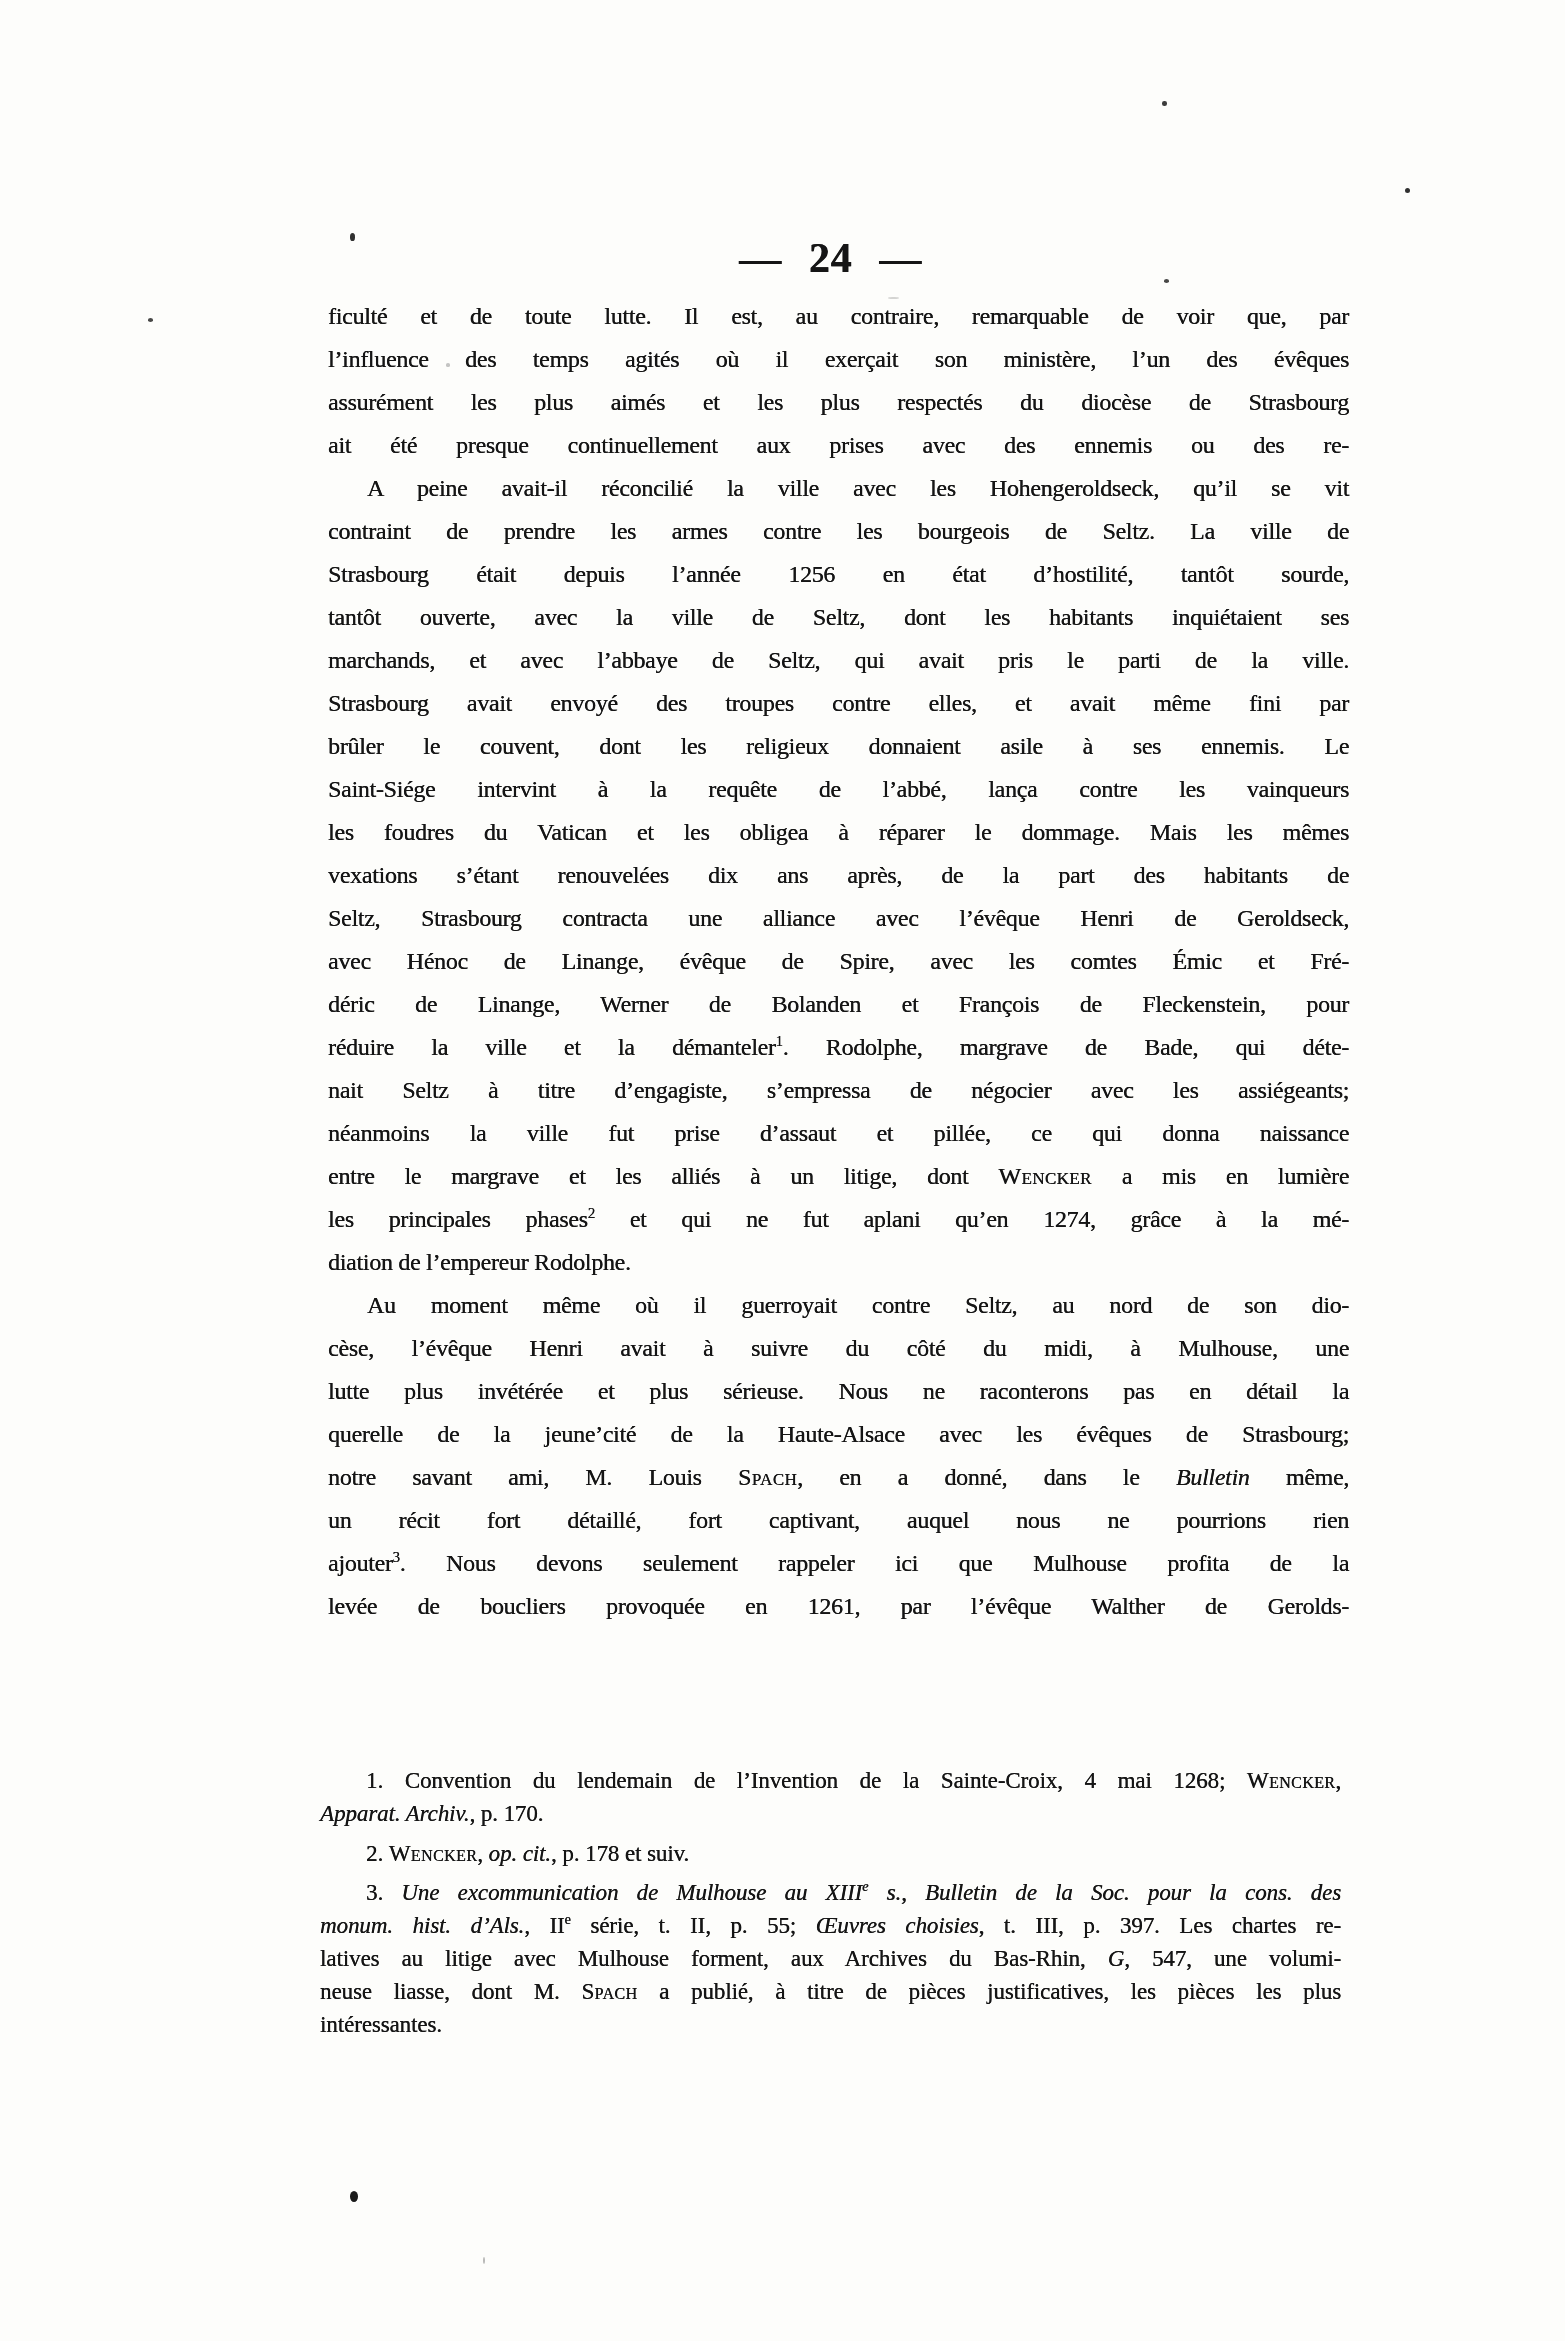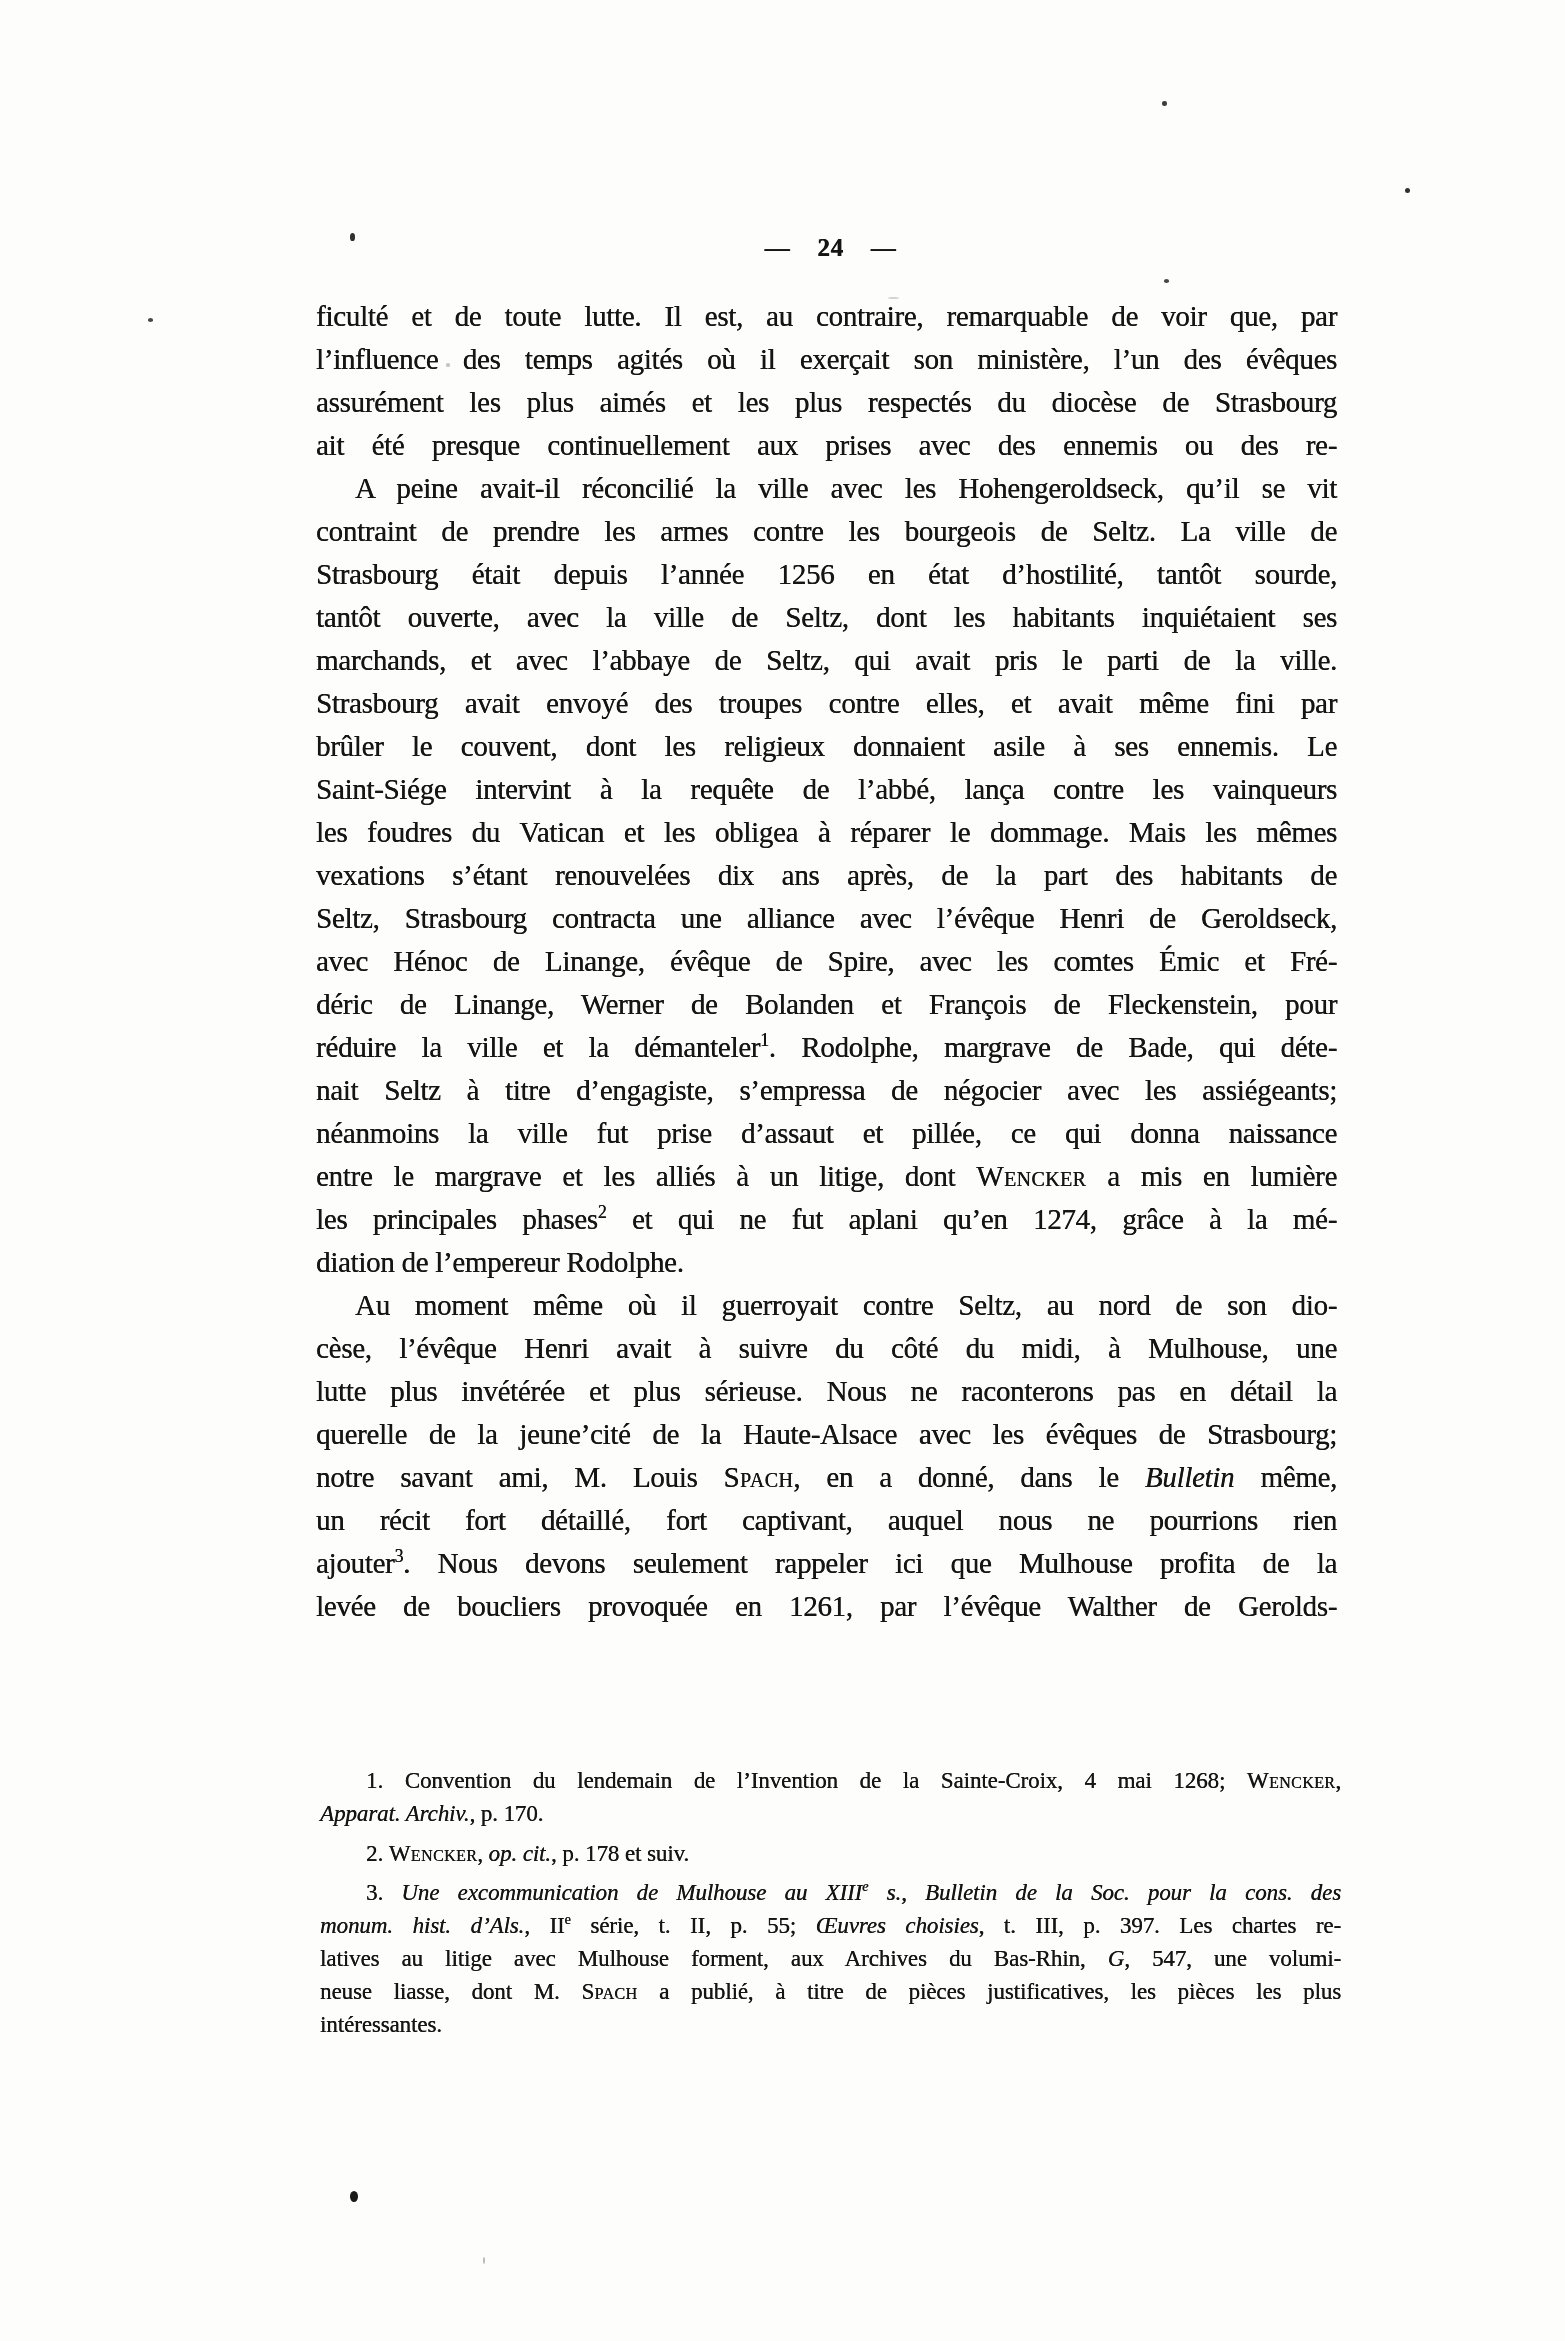--- a/index.html
+++ b/index.html
@@ -8,30 +8,30 @@
     width:1565px;height:2342px;
     background:#fdfdfb;
     font-family:"Liberation Serif","DejaVu Serif",serif;
     color:#151515;
     overflow:hidden;
   }
   .pageno{
     position:absolute;
     left:320px;top:234px;width:1021px;
     text-align:center;
-    font-size:25px;font-weight:bold;
+    font-size:42px;font-weight:bold;
     letter-spacing:0.7px;
     text-shadow:0.4px 0 0 currentColor;
     white-space:nowrap;
   }
   .pageno .num{margin:0 27px;}
   .main{
     position:absolute;
-    left:316px;top:295px;width:1021px;
-    font-size:29px;line-height:43px;
+    left:328px;top:295px;width:1021px;
+    font-size:24px;line-height:43px;
     letter-spacing:-0.3px;
     text-shadow:0.3px 0 0 currentColor;
   }
   .footnotes{
     position:absolute;
     left:320px;top:1764px;width:1021px;
     font-size:23px;line-height:33px;
     letter-spacing:-0.1px;
     text-shadow:0.3px 0 0 currentColor;
   }

